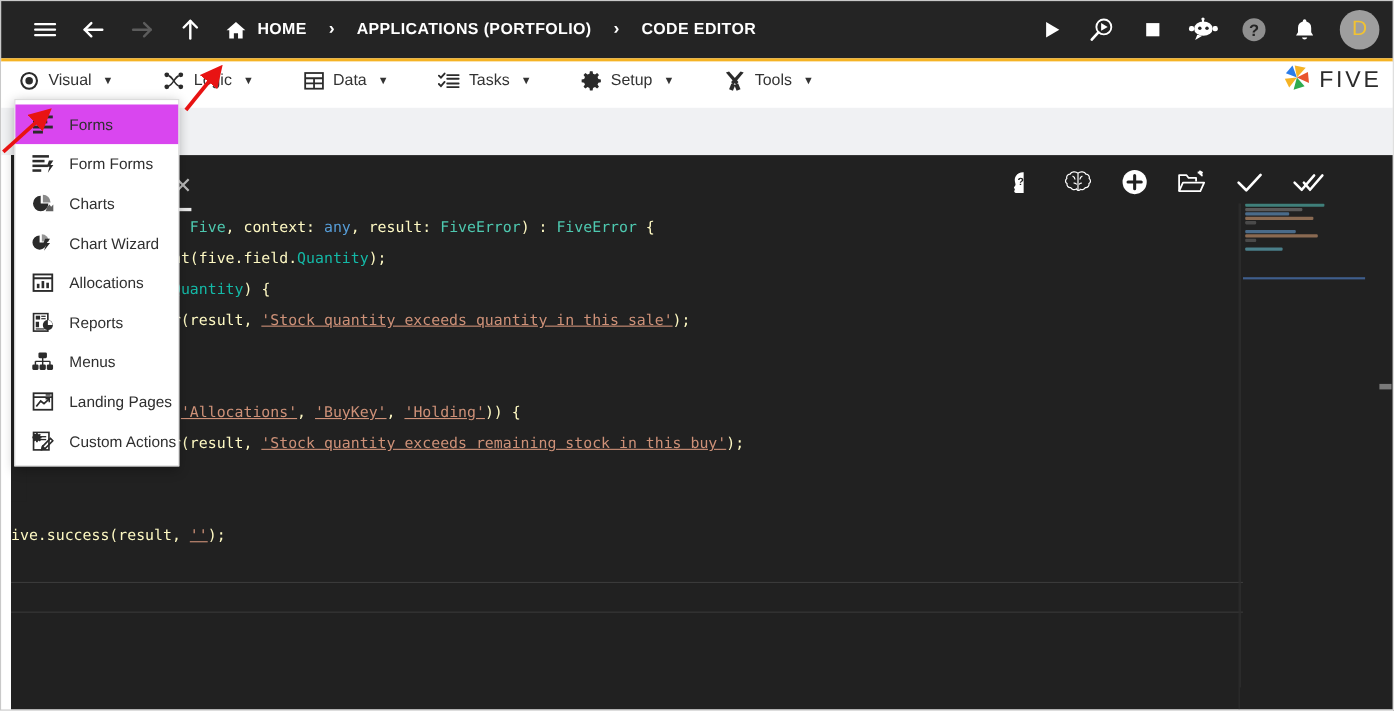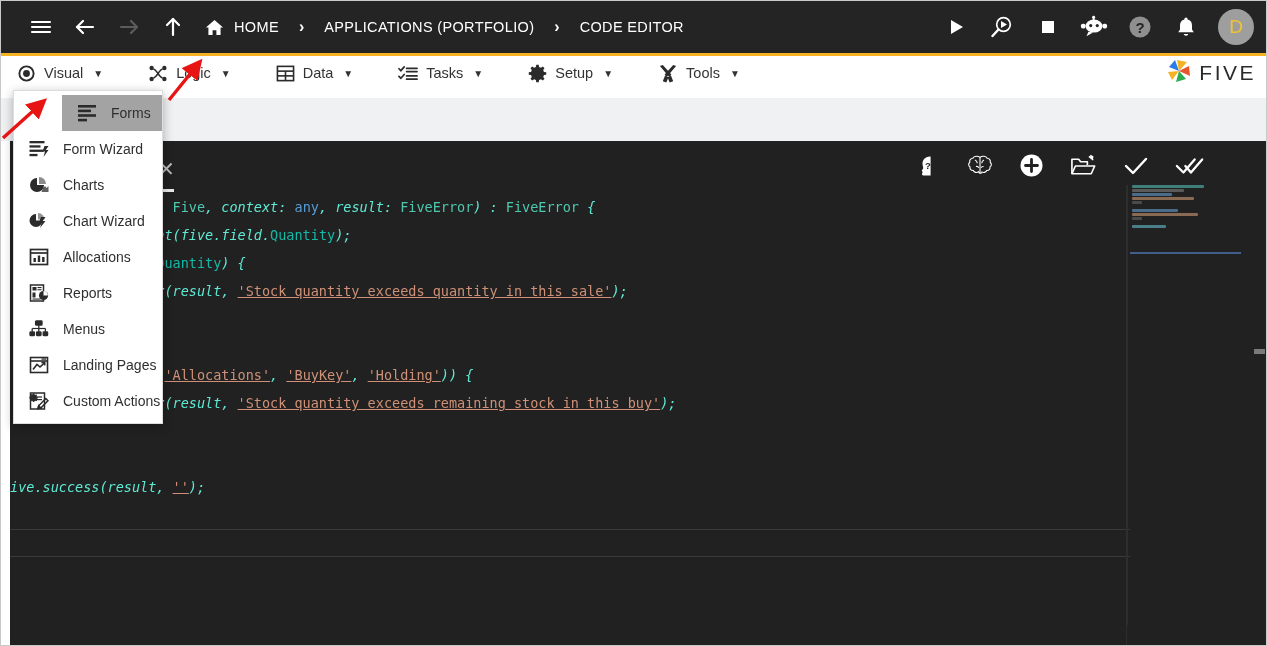--- a/index.html
+++ b/index.html
@@ -29,21 +29,21 @@
   .tb-icon {
     width: 44px; height: 44px;
     display: flex; align-items: center; justify-content: center;
     color: #fff; flex: 0 0 auto;
   }
   .tb-icon.dim { color: #5c5c5c; }
   .tb-icon svg { display: block; }
   .crumb {
     color: #ffffff;
     font-size: 14.5px;
-    font-weight: normal;
+    font-weight: bold;
     letter-spacing: 0.35px;
     white-space: nowrap;
     padding: 0 2px;
   }
   .crumb-home { display: flex; align-items: center; gap: 8px; padding-left: 10px; }
   .crumb-sep {
     color: #ffffff; font-size: 16px; font-weight: bold;
     padding: 0 18px; display: flex; align-items: center;
   }
   .topbar-right { display: flex; align-items: center; gap: 2px; flex: 0 0 auto; }
@@ -124,21 +124,21 @@
     line-height: 28px;
     white-space: pre;
     color: #d4d4d4;
   }
   .code .ln { padding-left: 0; height: 28px; }
   .ln.current { border-top: 1px solid #3a3a3a; border-bottom: 1px solid #3a3a3a; }
   .t-fn   { color: #4ec9b0; }
   .t-type { color: #4ec9b0; }
   .t-kw   { color: #569cd6; }
   .t-str  { color: #ce9178; text-decoration: underline; }
-  .t-plain{ color: #5eead4; font-style: italic; }
+  .t-plain{ color: #fef9c3; }
   .t-prop { color: #14b8a6; }
 
   
   .minimap {
     position: absolute; top: 44px; right: 24px;
     width: 116px; height: 440px;
     border-left: 1px solid #2e2e2e;
     overflow: hidden;
   }
   .mm-line { height: 3px; margin-bottom: 1px; border-radius: 1px; }
@@ -163,21 +163,21 @@
     border: 1px solid #dcdcdc;
     box-shadow: 0 3px 10px rgba(0,0,0,0.30);
     padding: 4px 0 4px 0;
     z-index: 40;
   }
   .dd-item {
     display: flex; align-items: center; gap: 13px;
     height: 36px; padding: 0 10px 0 14px;
     color: #2f2f2f; font-size: 14px; white-space: nowrap;
   }
-  .dd-item.hover { background: #a3a3a3; margin-left: 48px; }
+  .dd-item.hover { background: #d946ef; }
   .dd-ico { width: 22px; display: flex; align-items: center; justify-content: center; color: #2b2b2b; flex: 0 0 22px;}
 
   
   .side-dark {
     position: absolute; left: 9px; width: 14px; background: #212121; z-index: 5;
   }
   .side-a { top: 140px; height: 26px; }
   .side-b { top: 171px; height: 284px; }
 
   
@@ -478,21 +478,21 @@
     <div class="dd-item">
       <span class="dd-ico">
         <svg width="20" height="18" viewBox="0 0 20 18" fill="currentColor">
             <rect x="0.5" y="1" width="15" height="2.3"></rect>
             <rect x="0.5" y="5.3" width="11" height="2.3"></rect>
             <rect x="0.5" y="9.6" width="14" height="2.3"></rect>
             <rect x="0.5" y="13.9" width="8" height="2.3"></rect>
             <path d="M15.5 6 L19.5 6 L16.8 10 L19.5 10 L14.5 17 L16 11.5 L13.5 11.5 Z"></path>
           </svg>
       </span>
-      <span>Form Wizard</span>
+      <span>Form Forms</span>
     </div>
 
     <div class="dd-item">
       <span class="dd-ico">
         <svg width="20" height="18" viewBox="0 0 20 18" fill="currentColor">
             <path d="M8 2 A7 7 0 1 0 15 9 L8 9 Z"></path>
             <path d="M10 1 A7 7 0 0 1 17 8 L10 8 Z" opacity="0.55"></path>
             <path d="M14 12 l2-2 1.5 2 2-2 v6 h-7 Z" opacity="0.75"></path>
           </svg>
       </span>

